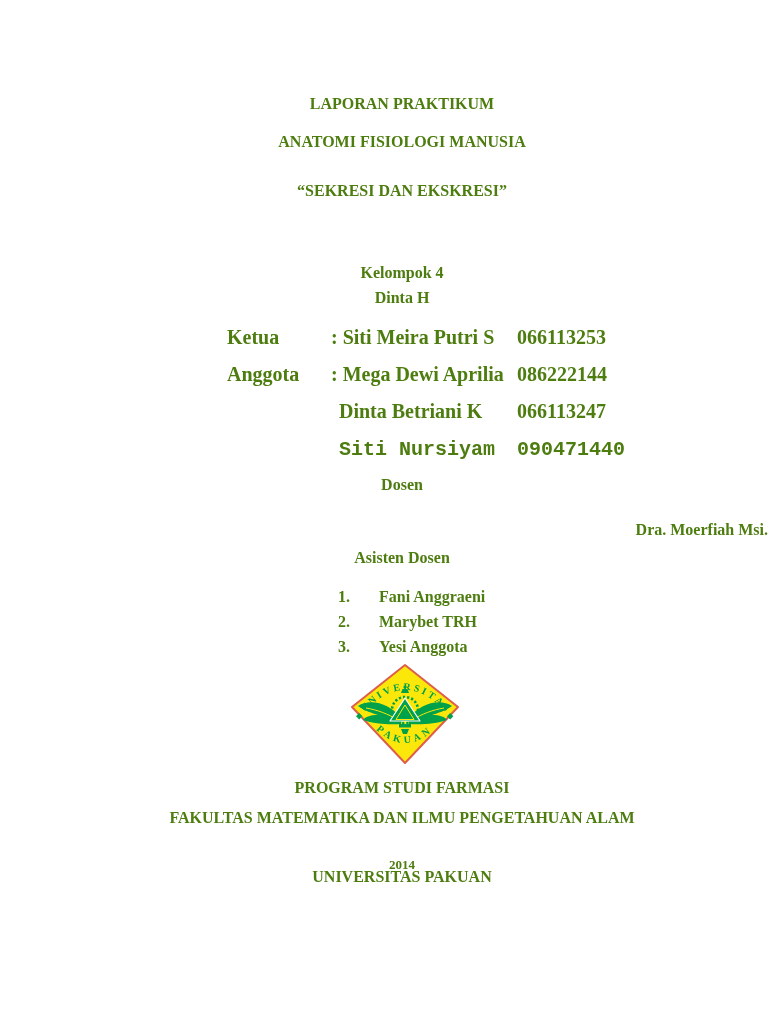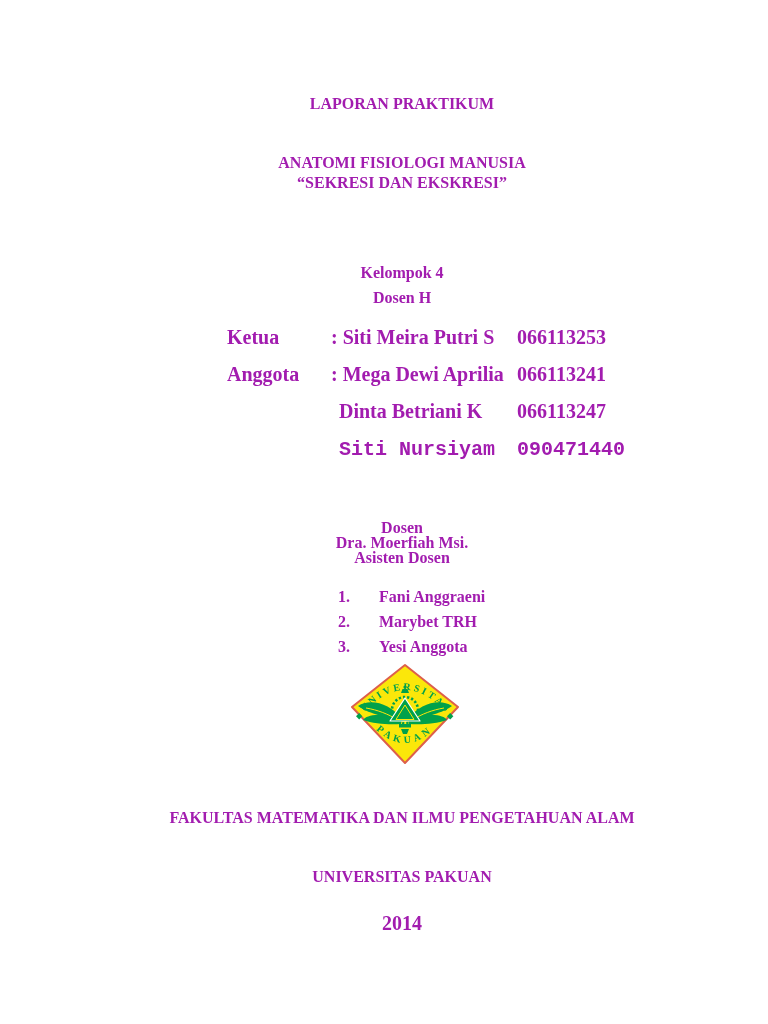--- a/index.html
+++ b/index.html
@@ -3,74 +3,74 @@
 <meta charset="utf-8">
 <style>
   html,body{margin:0;padding:0;background:#ffffff;}
   .page{
     position:relative;
     width:768px;height:1024px;
     background:#ffffff;
     overflow:hidden;
     font-family:"Liberation Serif", serif;
     font-weight:bold;
-    color:#a21caf;
+    color:#4d7c0f;
   }
   .cline{
     position:absolute;
     left:36px;right:0;
     text-align:center;
     font-size:16px;
     white-space:nowrap;
   }
   .row{position:absolute;left:0;width:100%;height:20px;font-size:20px;}
   .row .lbl{position:absolute;left:227px;white-space:nowrap;}
   .row .nm{position:absolute;left:331px;white-space:nowrap;}
   .row .nm.noc{left:339px;}
   .row .nim{position:absolute;left:517px;white-space:nowrap;}
   .arow{position:absolute;left:0;width:100%;height:20px;font-size:16px;}
   .arow .no{position:absolute;left:338px;}
   .arow .an{position:absolute;left:379px;white-space:nowrap;}
-  .t1{top:95px;} .t2{top:154px;} .t3{top:174px;}
+  .t1{top:95px;} .t2{top:133px;} .t3{top:182px;}
   .t4{top:214px;} .t5{top:264px;} .t6{top:289px;}
   .r1{top:326px;} .r2{top:363px;} .r3{top:400px;} .r4{top:438px;font-family:Liberation Mono, monospace;}
-  .d1{top:476px;margin-top:43px;} .d2{top:534px;} .d3{top:549px;}
+  .d1{top:476px;} .d2{top:521px;text-align:right;} .d3{top:549px;}
   .a1{top:588px;} .a2{top:613px;} .a3{top:638px;}
   .f1{top:779px;} .f2{top:809px;font-family:Liberation Serif, serif;} .f3{top:868px;} .f4{top:868px;}
-  .f5{top:912px;font-size:20px;}
+  .f5{top:857px;font-size:13px;}
   .logo{
     position:absolute;
     left:348px;top:662px;
     width:114px;height:104px;
   }
   .logo svg{display:block;width:100%;height:100%;}
   .lg-green{fill:#00A14B;}
   .lg-stroke-green{stroke:#00A14B;fill:none;}
   .arc-text{font-family:"Liberation Serif",serif;font-weight:bold;font-size:10px;fill:#00A14B;letter-spacing:1px;}
 </style>
 </head>
 <body>
 
 <div class="page">
 
   <div class="cline t1">LAPORAN PRAKTIKUM</div>
   <div class="cline t2">ANATOMI FISIOLOGI MANUSIA</div>
   <div class="cline t3">“SEKRESI DAN EKSKRESI”</div>
   <div class="cline t5">Kelompok 4</div>
-  <div class="cline t6">Dosen H</div>
+  <div class="cline t6">Dinta H</div>
 
   <div class="row r1">
     <span class="lbl">Ketua</span>
     <span class="nm">: Siti Meira Putri S</span>
     <span class="nim">066113253</span>
   </div>
   <div class="row r2">
     <span class="lbl">Anggota</span>
     <span class="nm">: Mega Dewi Aprilia</span>
-    <span class="nim">066113241</span>
+    <span class="nim">086222144</span>
   </div>
   <div class="row r3">
     <span class="nm noc">Dinta Betriani K</span>
     <span class="nim">066113247</span>
   </div>
   <div class="row r4">
     <span class="nm noc">Siti Nursiyam</span>
     <span class="nim">090471440</span>
   </div>
 
@@ -129,17 +129,18 @@
         <path d="M57,43 L66,57.5 L48,57.5 Z" fill="none" stroke="#FBE70A" stroke-width="1"></path>
       </g>
 
       <g>
         <path class="lg-green" d="M51,62 h12 v3.5 h-12 Z"></path>
         <path class="lg-green" d="M53,67 h8 l-2,5 h-4 Z"></path>
       </g>
     </svg>
   </div>
 
+  <div class="cline f1">PROGRAM STUDI FARMASI</div>
   <div class="cline f2">FAKULTAS MATEMATIKA DAN ILMU PENGETAHUAN ALAM</div>
   <div class="cline f3">UNIVERSITAS PAKUAN</div>
   <div class="cline f5">2014</div>
 
 </div>
 
 </body></html>

